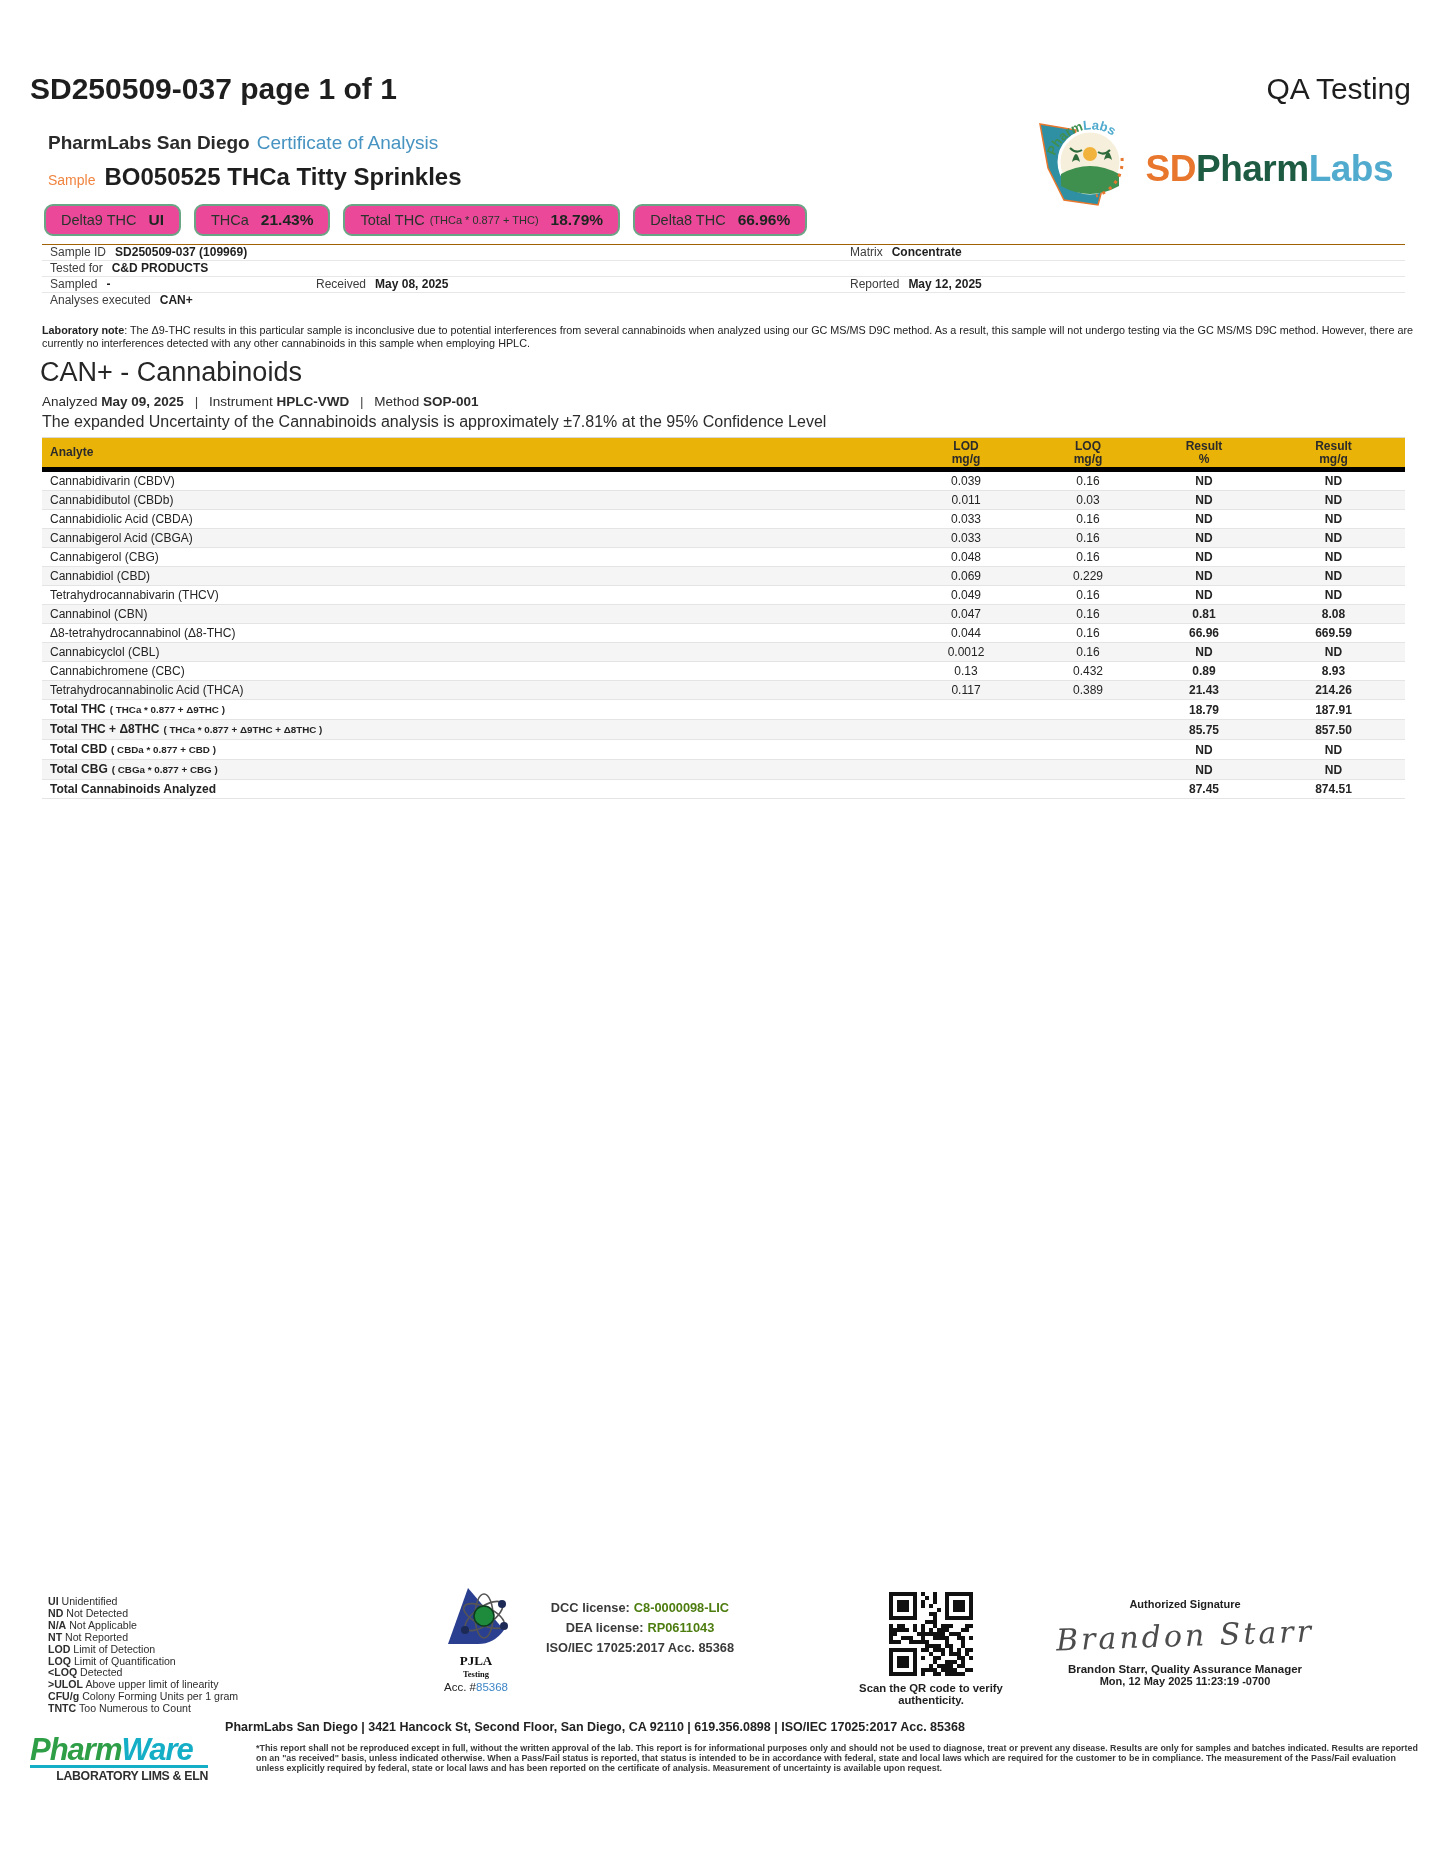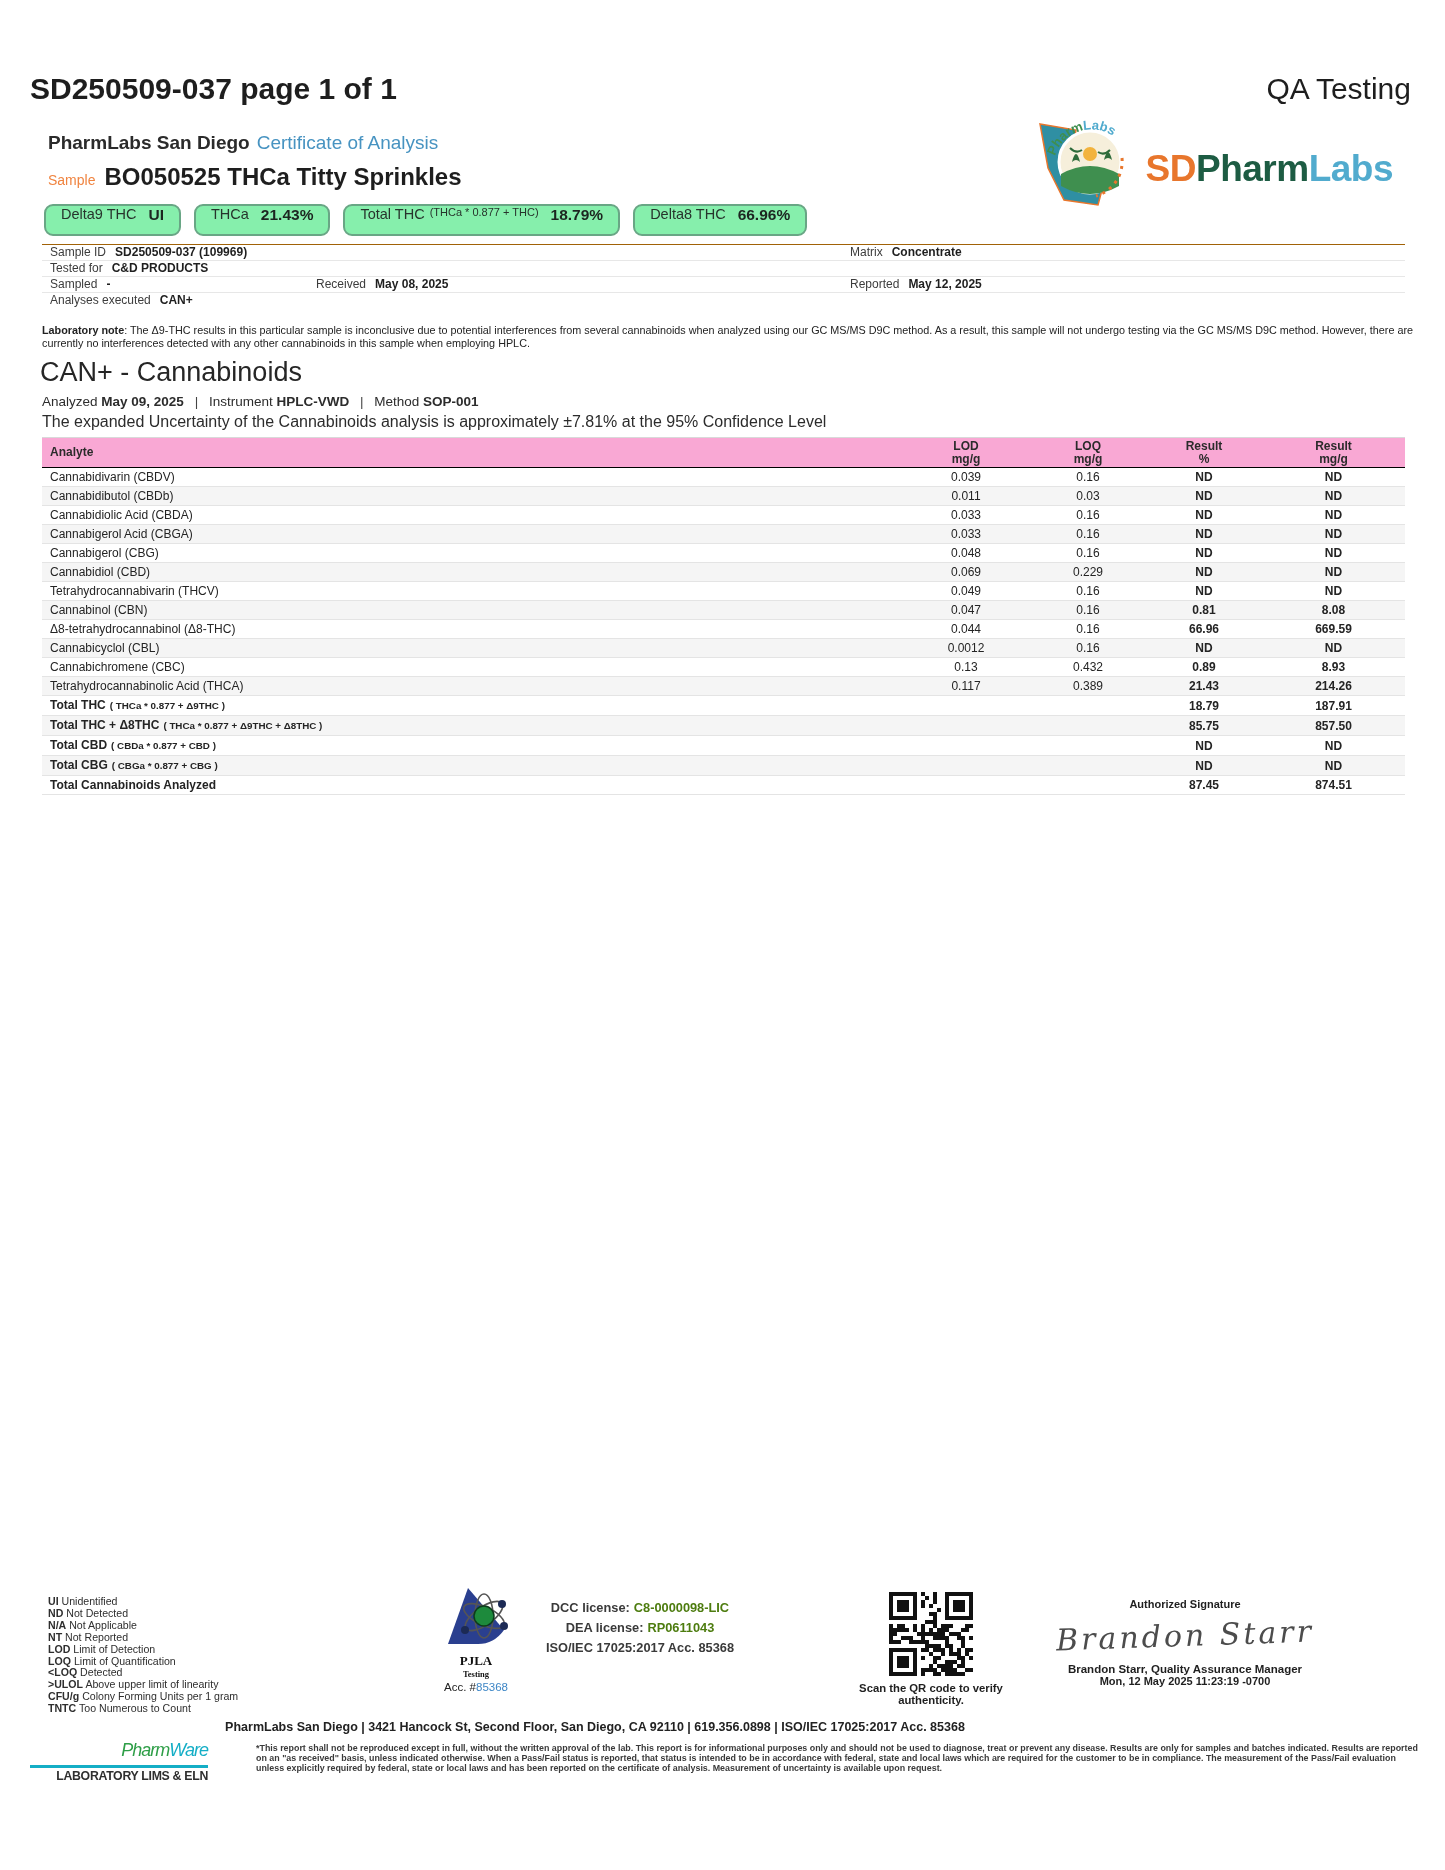--- a/index.html
+++ b/index.html
@@ -13,22 +13,22 @@
 
   
   .labline{margin:26px 0 0 48px;font-size:19px;font-weight:700;color:#2b2b2b;}
   .labline .cert{color:#4793c1;font-weight:500;margin-left:7px;}
   .sampleline{margin:9px 0 0 48px;display:flex;align-items:baseline;}
   .sampleline .slabel{color:#f08440;font-size:14px;font-weight:500;}
   .sampleline .sname{font-size:24px;font-weight:700;margin-left:9px;color:#1e1e1e;}
 
   
   .badges{display:flex;gap:13px;margin:13px 0 0 44px;}
-  .badge{display:flex;align-items:flex-start;height:28px;padding:0 15px;border:2px solid #69a685;
-         border-radius:9px;background:#86efac;font-size:14.5px;color:#27342c;}
+  .badge{display:flex;align-items:center;height:28px;padding:0 15px;border:2px solid #69a685;
+         border-radius:9px;background:#ec4899;font-size:14.5px;color:#27342c;}
   .badge .b-label{font-weight:500;}
   .badge .b-formula{font-size:11px;margin-left:5px;font-weight:500;}
   .badge .b-value{font-weight:700;margin-left:12px;font-size:15.5px;color:#1c2620;}
 
   
   .info{position:relative;margin:8px 0 0 42px;width:1363px;border-top:1px solid #a16207;font-size:12px;}
   .info-row{position:relative;height:15px;line-height:15px;border-bottom:1px solid #e7e7e7;padding-left:8px;}
   .info-row:last-child{border-bottom:none;}
   .info .lbl{color:#3c3c3c;margin-right:9px;}
   .info .val{font-weight:700;color:#1f1f1f;}
@@ -46,21 +46,21 @@
   .analyzed .sep{margin:0 7px;color:#444;}
   .uncert{margin:4px 0 0 42px;font-size:16px;color:#2c2c2c;}
 
   
   table.results{margin:6px 0 0 42px;border-collapse:collapse;width:1363px;font-size:12px;table-layout:fixed;}
   table.results col.c-analyte{width:860px;}
   table.results col.c-lod{width:128px;}
   table.results col.c-loq{width:116px;}
   table.results col.c-pct{width:116px;}
   table.results col.c-mgg{width:143px;}
-  table.results th{background:#f9a8d4;border-top:1px solid #d9d9d9;border-bottom:1px solid #000000;
+  table.results th{background:#eab308;border-top:1px solid #d9d9d9;border-bottom:5px solid #000000;
        font-weight:700;color:#2b2b2b;padding:2px 0;line-height:12.5px;vertical-align:middle;}
   table.results th.analyte{text-align:left;padding-left:8px;}
   table.results th.num{text-align:center;}
   table.results td{height:18px;line-height:18px;padding:0;border-bottom:1px solid #e4e4e4;color:#242424;}
   table.results tbody tr:nth-child(even){background:#f5f5f5;}
   table.results td.analyte{padding-left:8px;white-space:nowrap;overflow:hidden;}
   table.results td.num{text-align:center;}
   tr.total .aname{font-weight:700;}
   .formula{font-size:9.8px;font-weight:700;margin-left:4px;}
   .c-green{color:#2e8a62;font-weight:600;}
@@ -92,21 +92,21 @@
               letter-spacing:3px;margin-top:8px;transform:rotate(-2deg);}
   .sig-name{font-size:11.5px;font-weight:700;margin-top:10px;color:#1f1f1f;}
   .sig-time{font-size:11px;font-weight:700;color:#1f1f1f;}
 
   .address{position:absolute;top:1720px;left:0;width:1190px;text-align:center;
            font-size:12.5px;font-weight:700;color:#222;}
   .disclaimer{position:absolute;top:1743px;left:256px;width:1168px;font-size:8.9px;
               line-height:10.2px;font-weight:600;color:#3a3a3a;}
 
   .pharmware{position:absolute;left:30px;top:1736px;width:178px;}
-  .pw-top{font-style:italic;font-weight:400;font-size:18px;letter-spacing:-1px;line-height:28px;text-align:right;}
+  .pw-top{font-style:italic;font-weight:700;font-size:31px;letter-spacing:-1px;line-height:28px;}
   .pw-top .pw1{color:#2e9e47;}
   .pw-top .pw2{color:#14aec6;}
   .pw-line{height:2.5px;background:#14aec6;margin:1px 0 1px 0;}
   .pw-sub{font-size:12.3px;font-weight:700;color:#2f2f2f;text-align:right;letter-spacing:-0.3px;}
 
   .sdlogo{position:absolute;right:52px;top:110px;display:flex;align-items:center;}
   .sd-word{font-size:37px;font-weight:700;letter-spacing:-0.5px;margin-left:2px;margin-top:18px;}
   .sd-word .w-sd{color:#e8762c;}
   .sd-word .w-pharm{color:#1d5c43;}
   .sd-word .w-labs{color:#51abce;}

